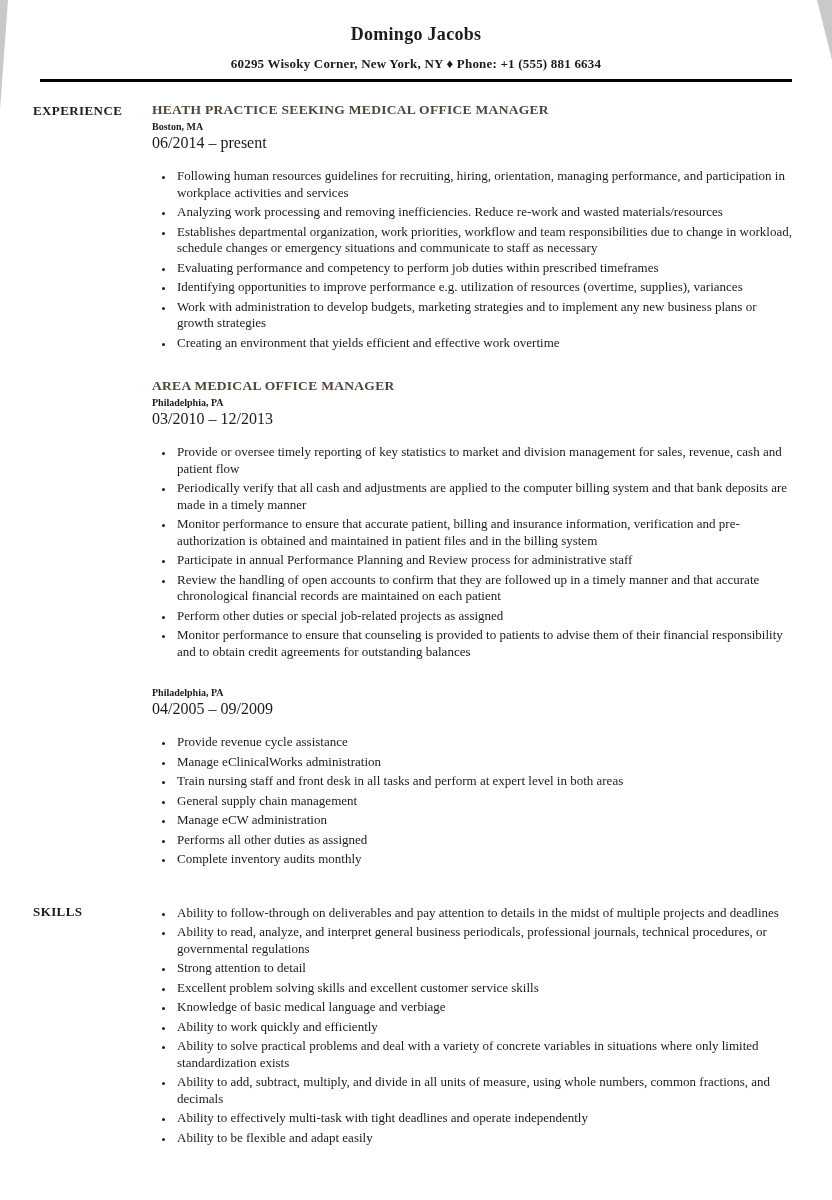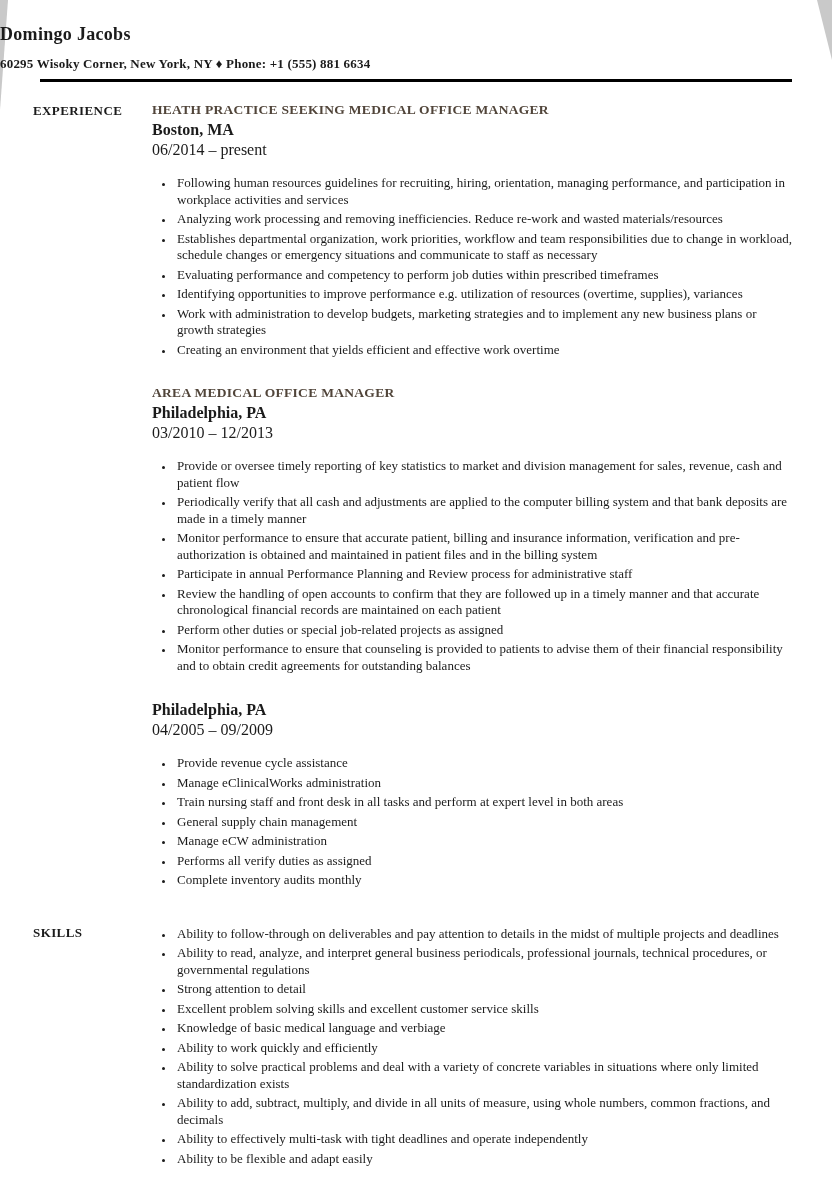--- a/index.html
+++ b/index.html
@@ -11,21 +11,21 @@
     overflow:hidden;
     font-family:"Liberation Serif", serif;
     color:var(--text, #1b1b1b);
     -webkit-font-smoothing:antialiased;
   }
   
   .scan-artifact { position:absolute; background:#c9c9c9; z-index:0; }
   .scan-artifact.left  { top:0; left:0;  width:8px;  height:110px; clip-path:polygon(0 0, 100% 0, 0 100%); }
   .scan-artifact.right { top:0; right:0; width:15px; height:60px;  clip-path:polygon(0 0, 100% 0, 100% 100%); }
 
-  .resume-header { padding-top:24px; position:relative; z-index:1; }
+  .resume-header { text-align:center; padding-top:24px; position:relative; z-index:1; }
   .candidate-name { font-size:18px; font-weight:bold; letter-spacing:.3px; }
   .contact-line   { font-size:13px; font-weight:bold; margin-top:11px; letter-spacing:.2px; }
   .header-rule    { border:none; border-top:3px solid #000; margin:7px 40px 0 40px; }
 
   .resume-body { padding:20px 36px 0 33px; position:relative; z-index:1; }
   .section-row { display:flex; align-items:flex-start; margin-bottom:32px; }
   .section-row:last-child { margin-bottom:0; }
   .section-label {
     flex:0 0 119px; width:119px;
     font-size:13px; font-weight:bold; letter-spacing:.4px;
@@ -33,21 +33,21 @@
   }
   .section-content { flex:1; min-width:0; }
 
   .job-entry { margin-bottom:27px; }
   .job-entry:last-child { margin-bottom:0; }
   .job-title {
     font-size:13.5px; font-weight:bold;
     color:var(--title, #51453a);
     letter-spacing:.3px;
   }
-  .job-location { font-size:16px; font-weight:bold; margin-top:3px; }
+  .job-location { font-size:10px; font-weight:bold; margin-top:3px; }
   .job-dates    { font-size:16px; margin-top:2px; }
 
   .bullet-list { margin-top:16px; padding-left:23px; list-style:disc outside; }
   .job-entry > .bullet-list:first-child { margin-top:2px; }
   .bullet-list li {
     font-size:13px; line-height:1.27;
     margin-bottom:3px;
     padding-left:2px;
   }
   .bullet-list li::marker { font-size:11px; }
@@ -98,21 +98,21 @@
         </article>
         <article class="job-entry">
           <div class="job-location">Philadelphia, PA</div>
           <div class="job-dates">04/2005 – 09/2009</div>
           <ul class="bullet-list">
             <li>Provide revenue cycle assistance</li>
             <li>Manage eClinicalWorks administration</li>
             <li>Train nursing staff and front desk in all tasks and perform at expert level in both areas</li>
             <li>General supply chain management</li>
             <li>Manage eCW administration</li>
-            <li>Performs all verify duties as assigned</li>
+            <li>Performs all other duties as assigned</li>
             <li>Complete inventory audits monthly</li>
           </ul>
         </article>
       </div>
     </section>
     <section class="section-row">
       <div class="section-label">SKILLS</div>
       <div class="section-content">
         <article class="job-entry">
           <ul class="bullet-list">

